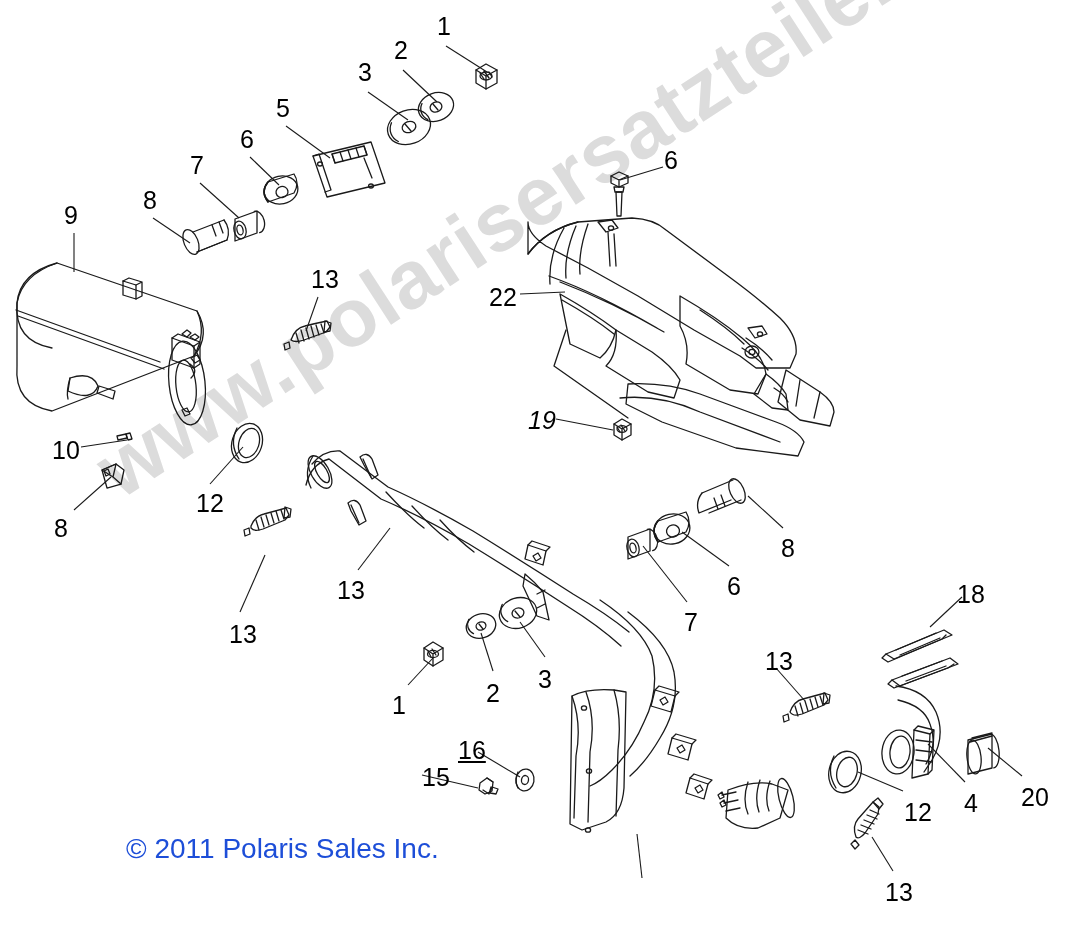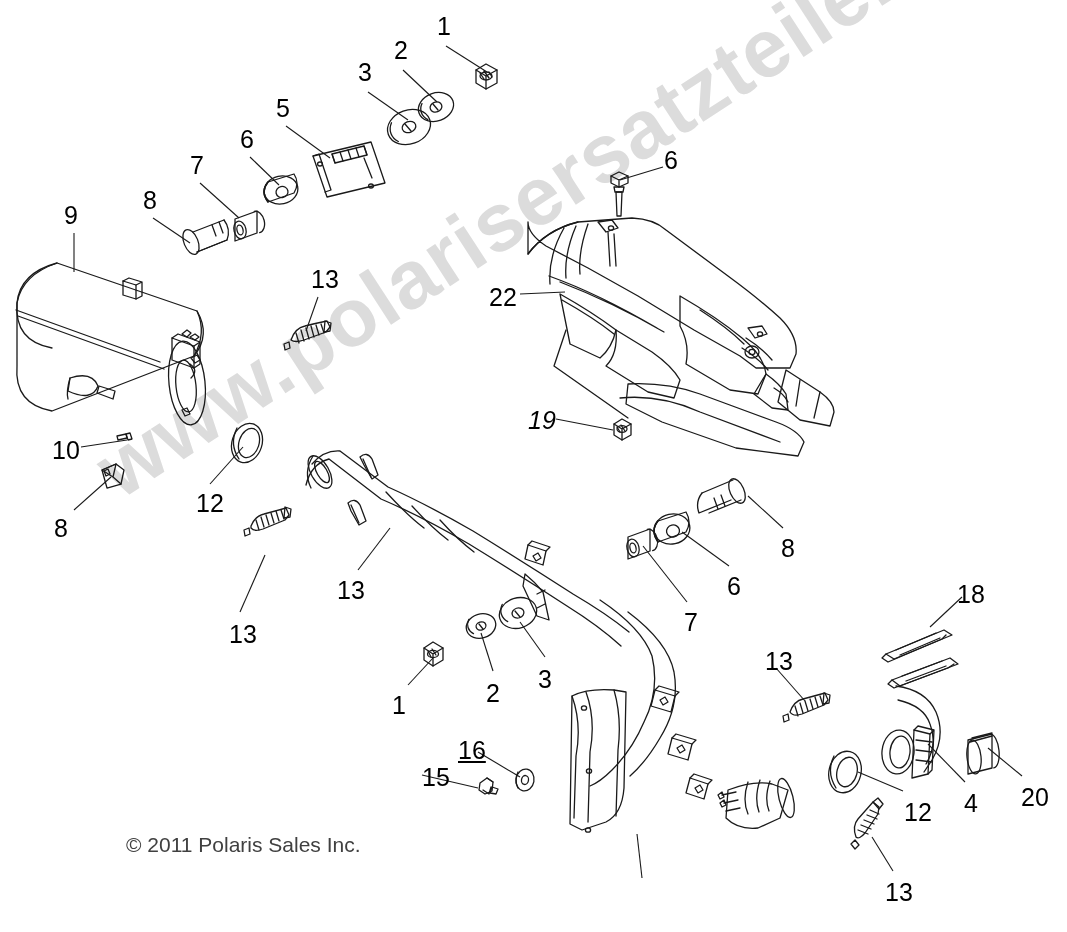--- a/index.html
+++ b/index.html
@@ -32,22 +32,22 @@
     color: #000000;
     line-height: 1;
     white-space: nowrap;
     user-select: none;
   }
   #copyright-text {
     position: absolute;
     left: 126px;
     top: 833px;
     font-family: "Liberation Sans", sans-serif;
-    font-size: 21px;
-    color: #404040;
+    font-size: 28px;
+    color: #1d4ed8;
     white-space: nowrap;
   }
   #watermark-text {
     position: absolute;
     left: 105px;
     top: 430px;
     width: 900px;
     font-family: "Liberation Sans", sans-serif;
     font-size: 82px;
     font-weight: bold;

